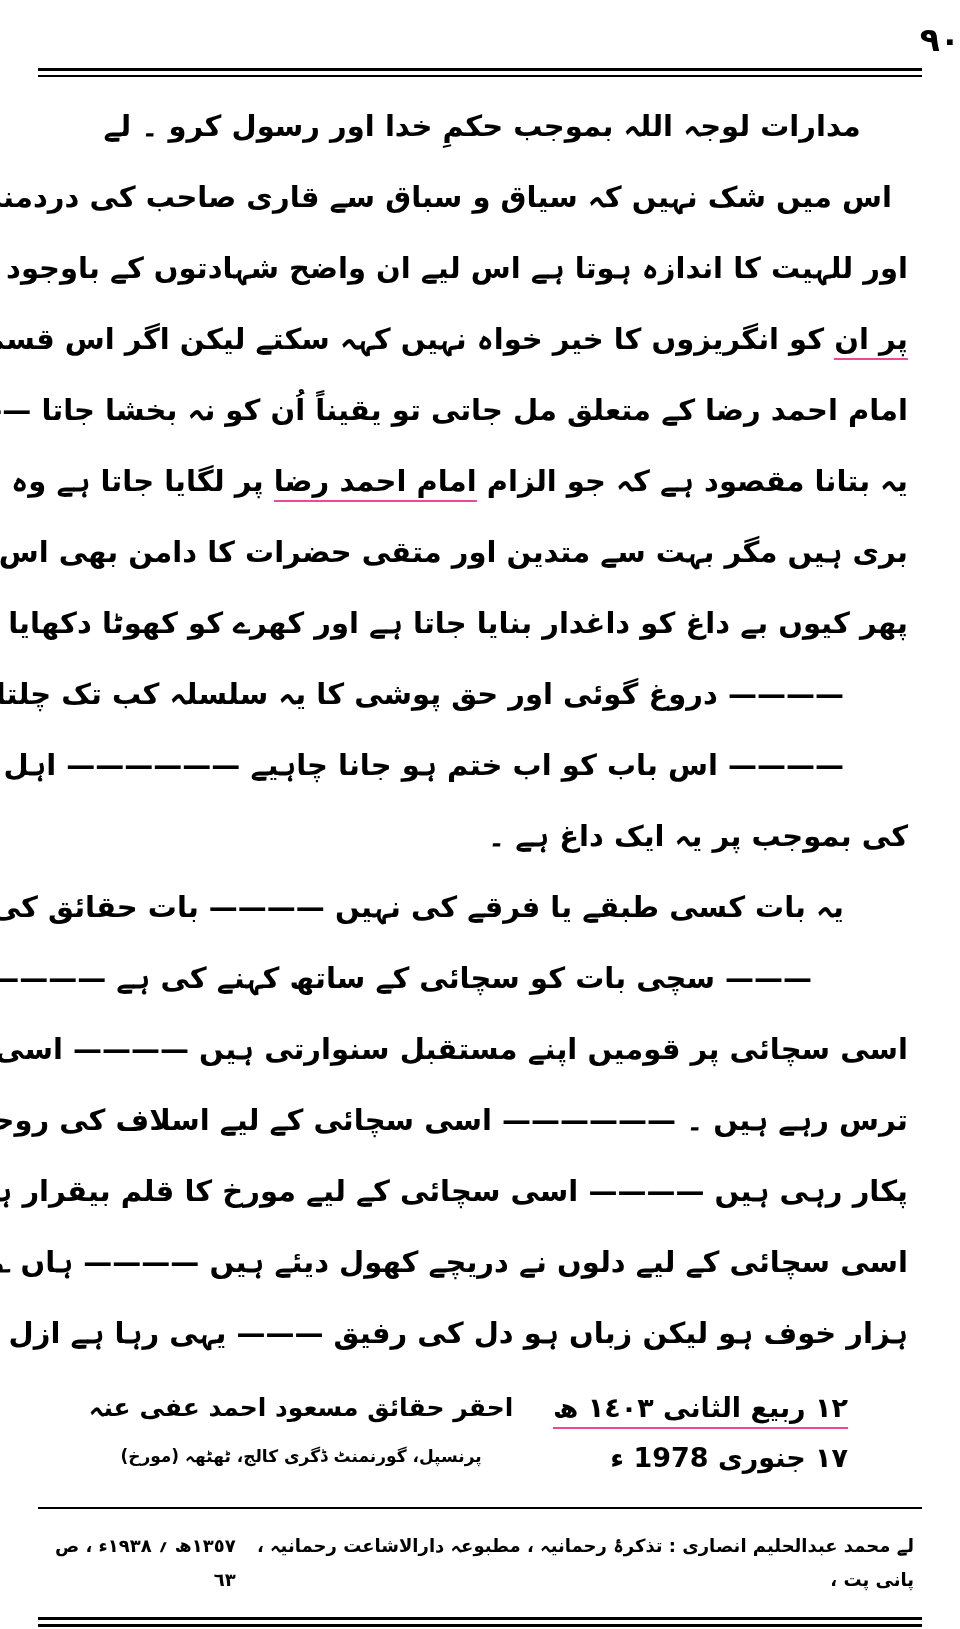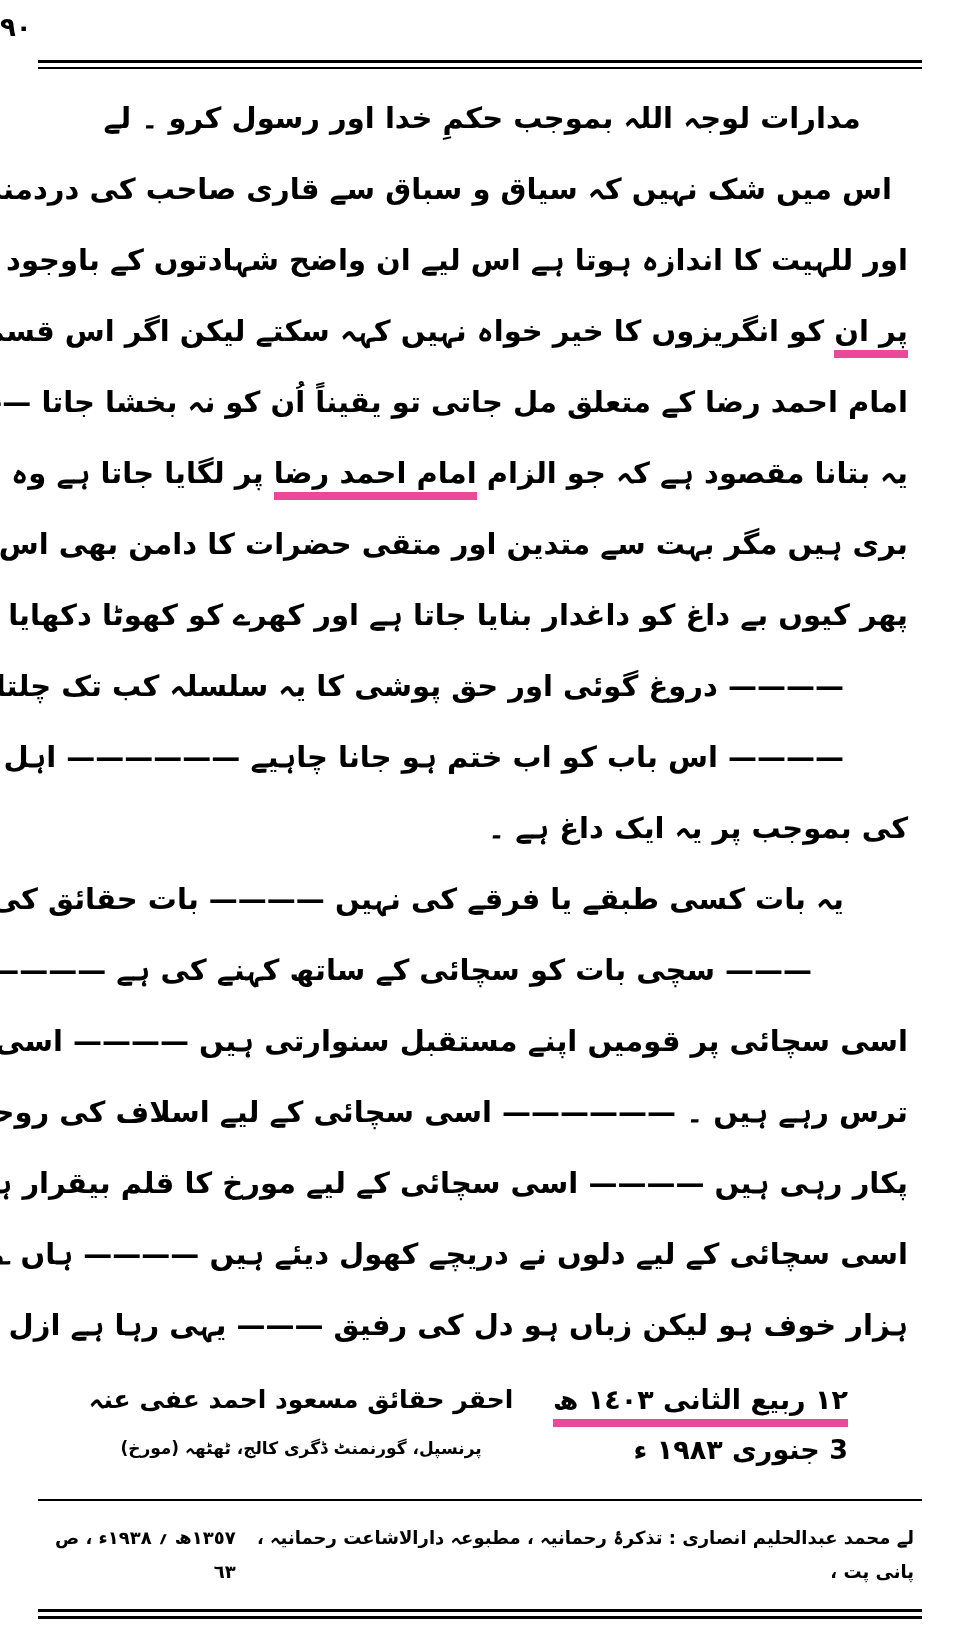--- a/index.html
+++ b/index.html
@@ -7,23 +7,23 @@
     position:relative;
     width:960px;height:1629px;
     margin:0 auto;
     background:#ffffff;
     color:#000;
     overflow:hidden;
     font-family:"DejaVu Sans","Liberation Sans",sans-serif;
     direction:rtl;
   }
   .page-number{
-    text-align:left;
-    padding-top:12px;
-    font-size:26px;
+    text-align:right;
+    padding-top:20px;
+    font-size:33px;
     font-weight:bold;
     height:34px;
   }
   .rule-double{
     margin:14px 38px 0 38px;
     border-top:3px solid #000;
     border-bottom:2px solid #000;
     height:4px;
   }
   .rule-double.bottom{
@@ -47,21 +47,21 @@
     line-height:71px;
     white-space:nowrap;
     text-align:right;
     font-weight:700;
   }
   .line.center{text-align:center;}
   .line.indent-sm{padding-right:16px;}
   .line.indent{padding-right:64px;}
   .line.indent2{padding-right:96px;}
   .u{
-    border-bottom:8px solid #ec4899;
+    border-bottom:2px solid #ec4899;
     padding-bottom:2px;
   }
   .sig-row{
     display:flex;
     direction:rtl;
     margin:14px 52px 0 56px;
     align-items:flex-start;
   }
   .sig-dates{
     flex:0 0 46%;
@@ -129,21 +129,21 @@
       <div class="line"><span>اسی سچائی پر قومیں اپنے مستقبل سنوارتی ہیں ———— اسی سچائی کو قلب و نظر</span></div>
       <div class="line"><span>ترس رہے ہیں ۔ —————— اسی سچائی کے لیے اسلاف کی روحیں</span></div>
       <div class="line"><span>پکار رہی ہیں ———— اسی سچائی کے لیے مورخ کا قلم بیقرار ہے ———</span></div>
       <div class="line"><span>اسی سچائی کے لیے دلوں نے دریچے کھول دیئے ہیں ———— ہاں ؎</span></div>
       <div class="line"><span>ہزار خوف ہو لیکن زباں ہو دل کی رفیق ——— یہی رہا ہے ازل سے قلندروں کا طریق</span></div>
     </div>
 
   <div class="sig-row">
     <div class="sig-dates">
       <span class="sig-date"><span class="u">١٢ ربیع الثانی ١٤٠٣ ھ</span></span>
-      <span class="sig-date">3 جنوری ١٩٨٣ ء</span>
+      <span class="sig-date">١٧ جنوری 1978 ء</span>
     </div>
     <div class="sig-block">
       <div class="sig-name">احقر حقائق مسعود احمد عفی عنہ</div>
       <div class="sig-title">پرنسپل، گورنمنٹ ڈگری کالج، ٹھٹھہ (مورخ)</div>
     </div>
   </div>
 
   <div class="rule-single"></div>
 
   <div class="footnote">

